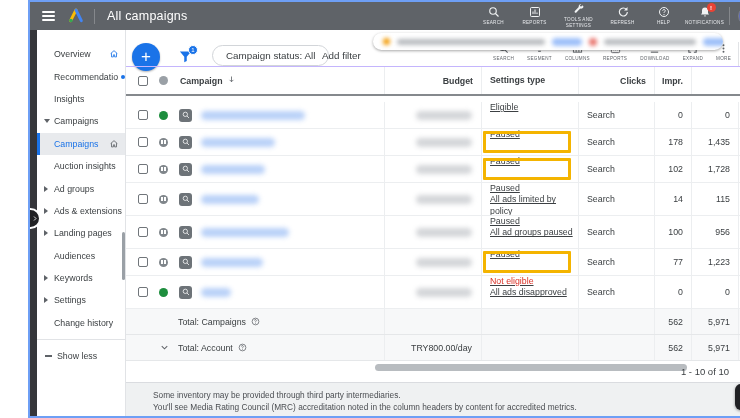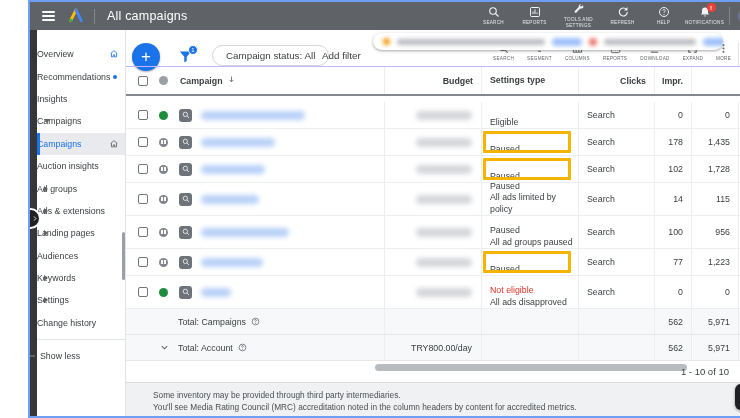--- a/index.html
+++ b/index.html
@@ -25,21 +25,21 @@
             color:#fff;font-size:6px;font-weight:bold;display:flex;align-items:center;justify-content:center;}
   .ab-divider{width:1px;height:18px;background:#85888c;margin:0 8px 0 4px;}
   .avatar{width:20px;height:20px;border-radius:50%;background:radial-gradient(circle at 50% 34%,#ecc9a3 0 34%,#5d6bbf 35%);
           border:1px solid #7b7e82;}
   
   .leftrail{position:absolute;top:28px;bottom:0;left:0;width:7px;background:#35363a;z-index:4;}
   .expand-btn{position:absolute;top:206px;left:-10px;width:21px;height:21px;border-radius:50%;background:#202124;
               border:2px solid #fff;z-index:6;display:flex;align-items:center;justify-content:center;padding-left:9px;color:#fff;}
   .expand-btn svg{width:9px;height:9px;}
   .sidebar{position:absolute;top:28px;bottom:0;left:7px;width:89px;background:#fff;border-right:1px solid #e1e3e6;z-index:4;padding-top:13px;}
-  .sb-item{position:relative;height:22.4px;display:flex;align-items:center;font-size:8.8px;
+  .sb-item{position:relative;height:22.4px;display:flex;align-items:center;padding-left:17px;font-size:8.8px;
            color:#3c4043;cursor:pointer;}
   .sb-item.sel{background:#e8eaed;color:#1a73e8;}
   .sb-item.sel::before{content:"";position:absolute;left:0;top:0;bottom:0;width:3px;background:#1a73e8;}
   .sb-label{white-space:nowrap;overflow:hidden;}
   .arr{position:absolute;left:7px;width:0;height:0;}
   .arr-r{border-left:4px solid #5f6368;border-top:3px solid transparent;border-bottom:3px solid transparent;}
   .arr-d{border-top:4px solid #5f6368;border-left:3px solid transparent;border-right:3px solid transparent;}
   .sb-dot{width:4px;height:4px;border-radius:50%;background:#1a73e8;margin-left:3px;flex:none;}
   .sb-dot.right{position:absolute;right:5px;margin:0;}
   .sb-home{position:absolute;right:6px;top:50%;transform:translateY(-50%);height:10px;}
@@ -89,21 +89,21 @@
   .trow.tall{height:33px;}
   .cell{display:flex;align-items:center;height:100%;font-size:8.8px;color:#3c4043;overflow:hidden;}
   .cell.line{border-left:1px solid #eceef0;}
   .mag{width:13px;height:13px;border-radius:3px;background:#6d7378;color:#fff;display:flex;align-items:center;
        justify-content:center;margin-left:11px;flex:none;}
   .mag svg{width:8px;height:8px;}
   .blur{display:inline-block;height:9px;border-radius:5px;}
   .blur.name{background:#b9d1f8;filter:blur(2.5px);margin-left:9px;}
   .blur.bud{background:#d4d6d9;filter:blur(2.5px);}
   .c-bud{justify-content:flex-end;padding-right:9px;}
-  .c-stat{flex-direction:column;align-items:flex-start;justify-content:flex-end;padding-left:8px;position:relative;}
+  .c-stat{flex-direction:column;align-items:flex-start;justify-content:flex-start;padding-left:8px;position:relative;text-decoration:underline;}
   .st-line{line-height:1.3;}
   .st-line.neg{color:#d93025;}
   .hl-box{position:absolute;left:1px;right:7px;top:2px;bottom:2px;border:3px solid #f4b400;border-radius:1px;}
   .c-type{padding-left:8px;}
   .num{justify-content:flex-end;padding-right:8px;}
   .extra{padding-left:9px;}
   .trow.total{background:#f7f8f9;height:26px;border-bottom:1px solid #e5e7e9;}
   .tot-chev{margin-left:33px;color:#5f6368;display:flex;}
   .tot-chev svg{width:11px;height:11px;}
   .tot-lab{margin-left:52px;}

